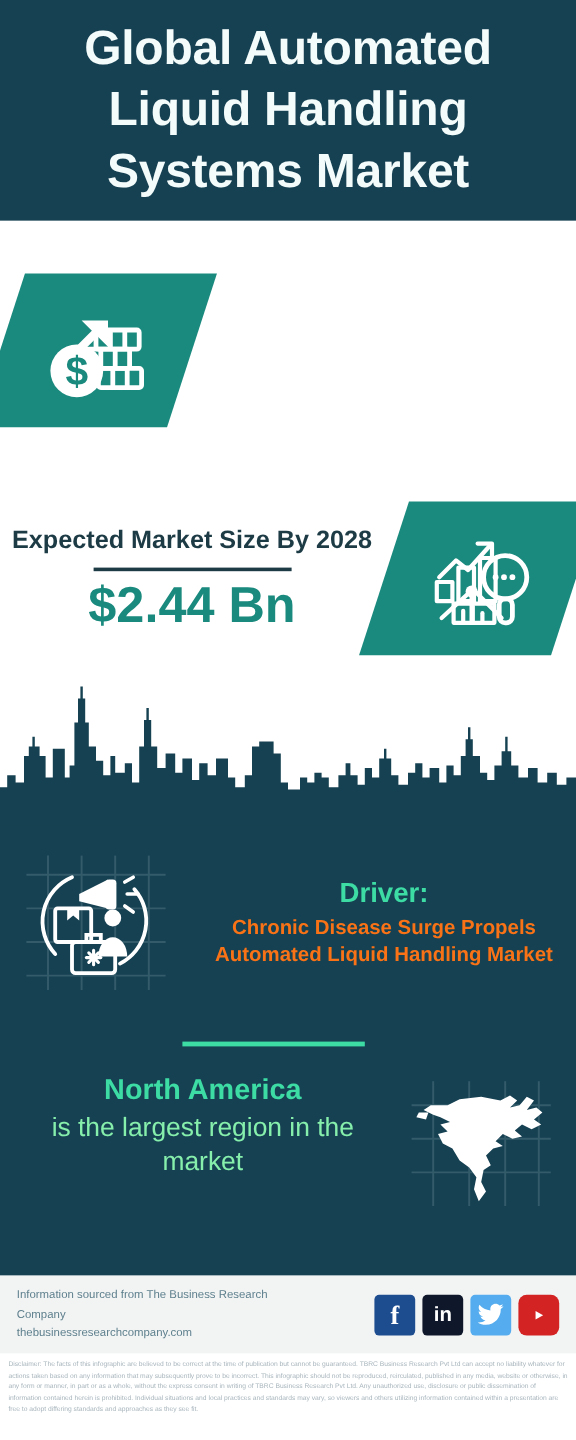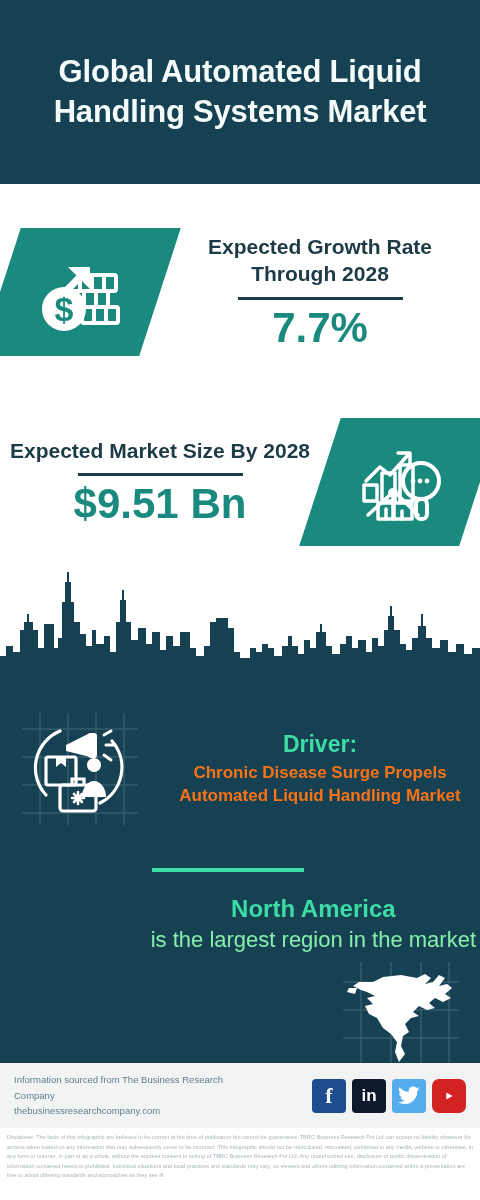--- a/index.html
+++ b/index.html
@@ -24,21 +24,21 @@
     left: 0; top: 0;
     width: 480px;
     height: 184px;
     background: #164152;
     display: flex;
     align-items: center;
     justify-content: center;
   }
   .header-title {
     color: #f4fbfb;
-    font-size: 31px;
+    font-size: 40px;
     font-weight: bold;
     line-height: 1.28;
     text-align: center;
     letter-spacing: -0.2px;
     padding: 0 26px;
   }
 
   
   .stats-area {
     position: absolute;
@@ -153,22 +153,21 @@
     height: 4px;
     background: #3ddca5;
   }
 
   .region-block {
     position: absolute;
     left: 0; top: 205px;
     width: 476px;
     height: 140px;
     display: flex;
-    align-items: flex-end;
-    flex-direction: column;
+    align-items: flex-start;
   }
   .region-text {
     flex: 1 1 auto;
     text-align: center;
     padding-left: 12px;
   }
   .region-name {
     color: #3ddca5;
     font-size: 24px;
     font-weight: bold;
@@ -275,32 +274,27 @@
             <line x1="52" y1="42" x2="52" y2="58"></line>
             <line x1="64" y1="42" x2="64" y2="58"></line>
             <line x1="62" y1="58" x2="62" y2="74"></line>
             <line x1="74" y1="58" x2="74" y2="74"></line>
           </g>
 
           <circle cx="32" cy="60" r="22" fill="#ffffff"></circle>
           <text x="32" y="72" font-family="'Liberation Sans',sans-serif" font-size="34" font-weight="bold" fill="#1b8a7e" text-anchor="middle">$</text>
         </svg>
       </div>
-      <div class="stat-text">
-        <div class="stat-label">Expected Growth Rate Through 2028</div>
-        <div class="stat-rule"></div>
-        <div class="stat-value">7.7%</div>
-      </div>
     </div>
 
     <div class="stat-row row2">
       <div class="stat-text">
         <div class="stat-label">Expected Market Size By 2028</div>
         <div class="stat-rule"></div>
-        <div class="stat-value">$9.51 Bn</div>
+        <div class="stat-value">$2.44 Bn</div>
       </div>
       <div class="para">
         <svg width="92" height="82" viewBox="0 0 92 82" aria-hidden="true">
           <g stroke="#ffffff" stroke-width="3.5" fill="none" stroke-linecap="round" stroke-linejoin="round">
 
             <polyline points="12,40 26,26 36,34 54,14"></polyline>
             <polyline points="44,12 56,12 56,24"></polyline>
 
             <rect x="10" y="44" width="13" height="16"></rect>
             <rect x="28" y="32" width="13" height="28"></rect>

